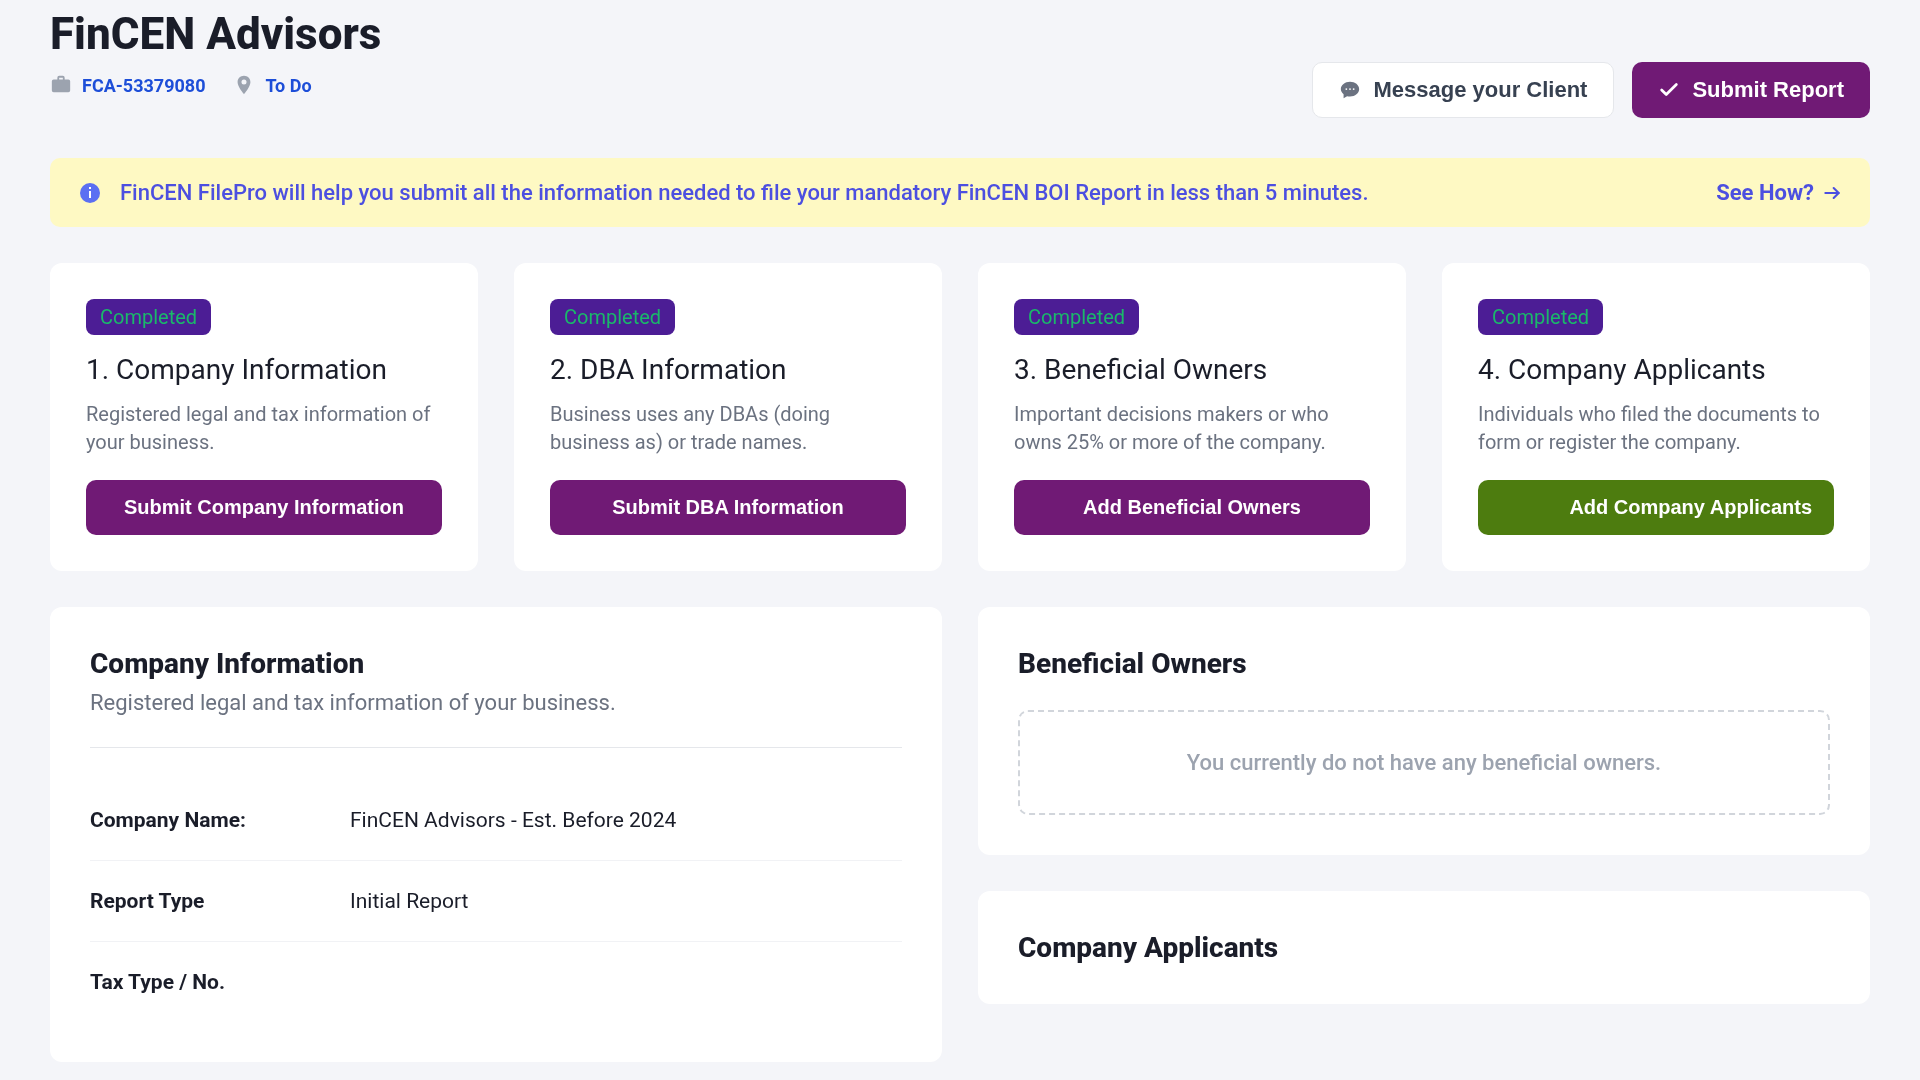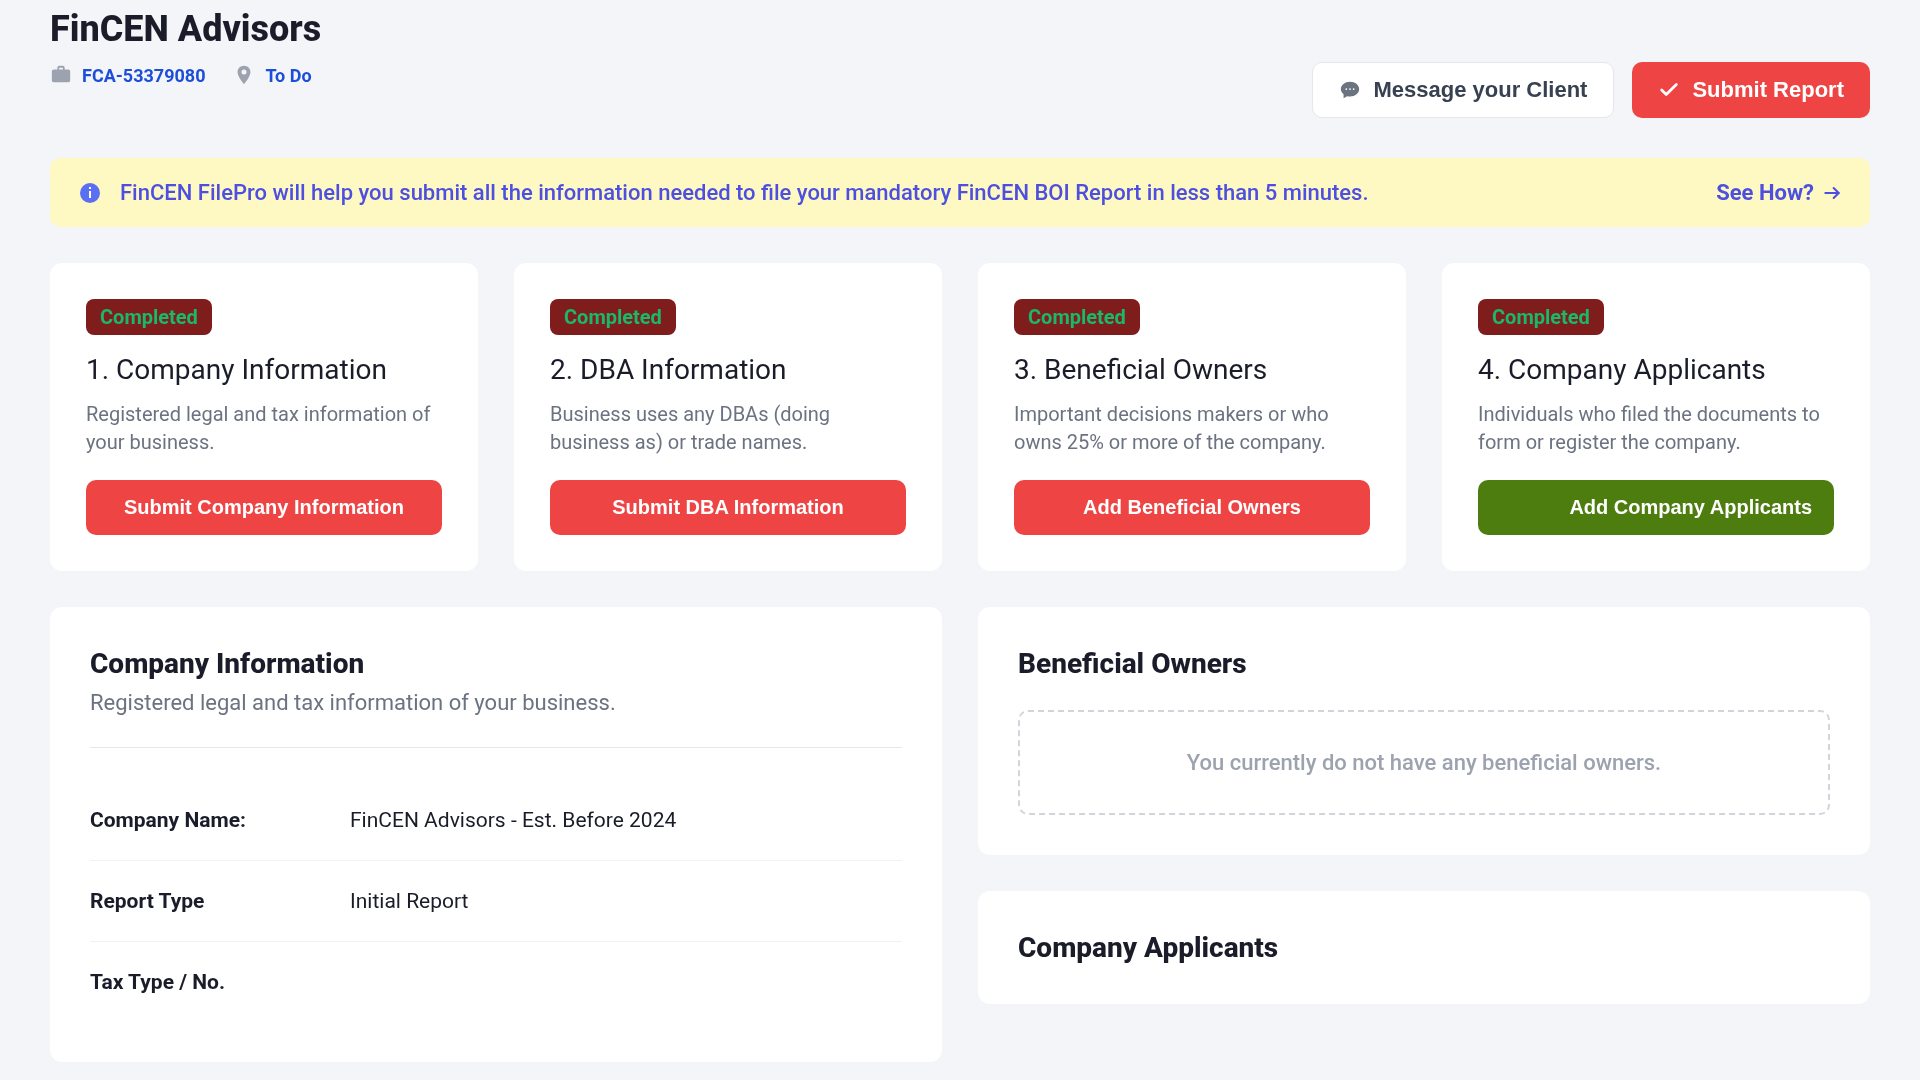--- a/index.html
+++ b/index.html
@@ -15,21 +15,21 @@
   padding: 0 50px;
 }
 .header {
   display: flex;
   justify-content: space-between;
   align-items: flex-start;
   padding-top: 8px;
 }
 .header-left {}
 .title {
-  font-size: 36px;
+  font-size: 44px;
   font-weight: 800;
   color: #1a1d29;
 }
 .subrow {
   display: flex;
   align-items: center;
   gap: 28px;
   margin-top: 14px;
 }
 .subitem {
@@ -61,21 +61,21 @@
   cursor: pointer;
   border: none;
   margin-top: 44px;
 }
 .btn-secondary {
   background: #ffffff;
   color: #374151;
   border: 1px solid #e5e7eb;
 }
 .btn-primary {
-  background: #ef4444;
+  background: #701a75;
   color: #ffffff;
 }
 .btn-gray {
   background: #4d7c0f;
   color: #ffffff;
   text-align: right;
 }
 .info-banner {
   margin-top: 40px;
   background: #fef9c3;
@@ -113,23 +113,23 @@
 .card {
   background: #ffffff;
   border-radius: 12px;
   padding: 36px;
   display: flex;
   flex-direction: column;
   gap: 14px;
 }
 .badge {
   display: inline-block;
-  background: #7f1d1d;
+  background: #4c1d95;
   color: #1ab86a;
-  font-weight: 700;
+  font-weight: 400;
   font-size: 20px;
   padding: 6px 14px;
   border-radius: 8px;
   align-self: flex-start;
 }
 .card-title {
   font-size: 28px;
   font-weight: 400;
   color: #1a1d29;
   margin-top: 4px;

